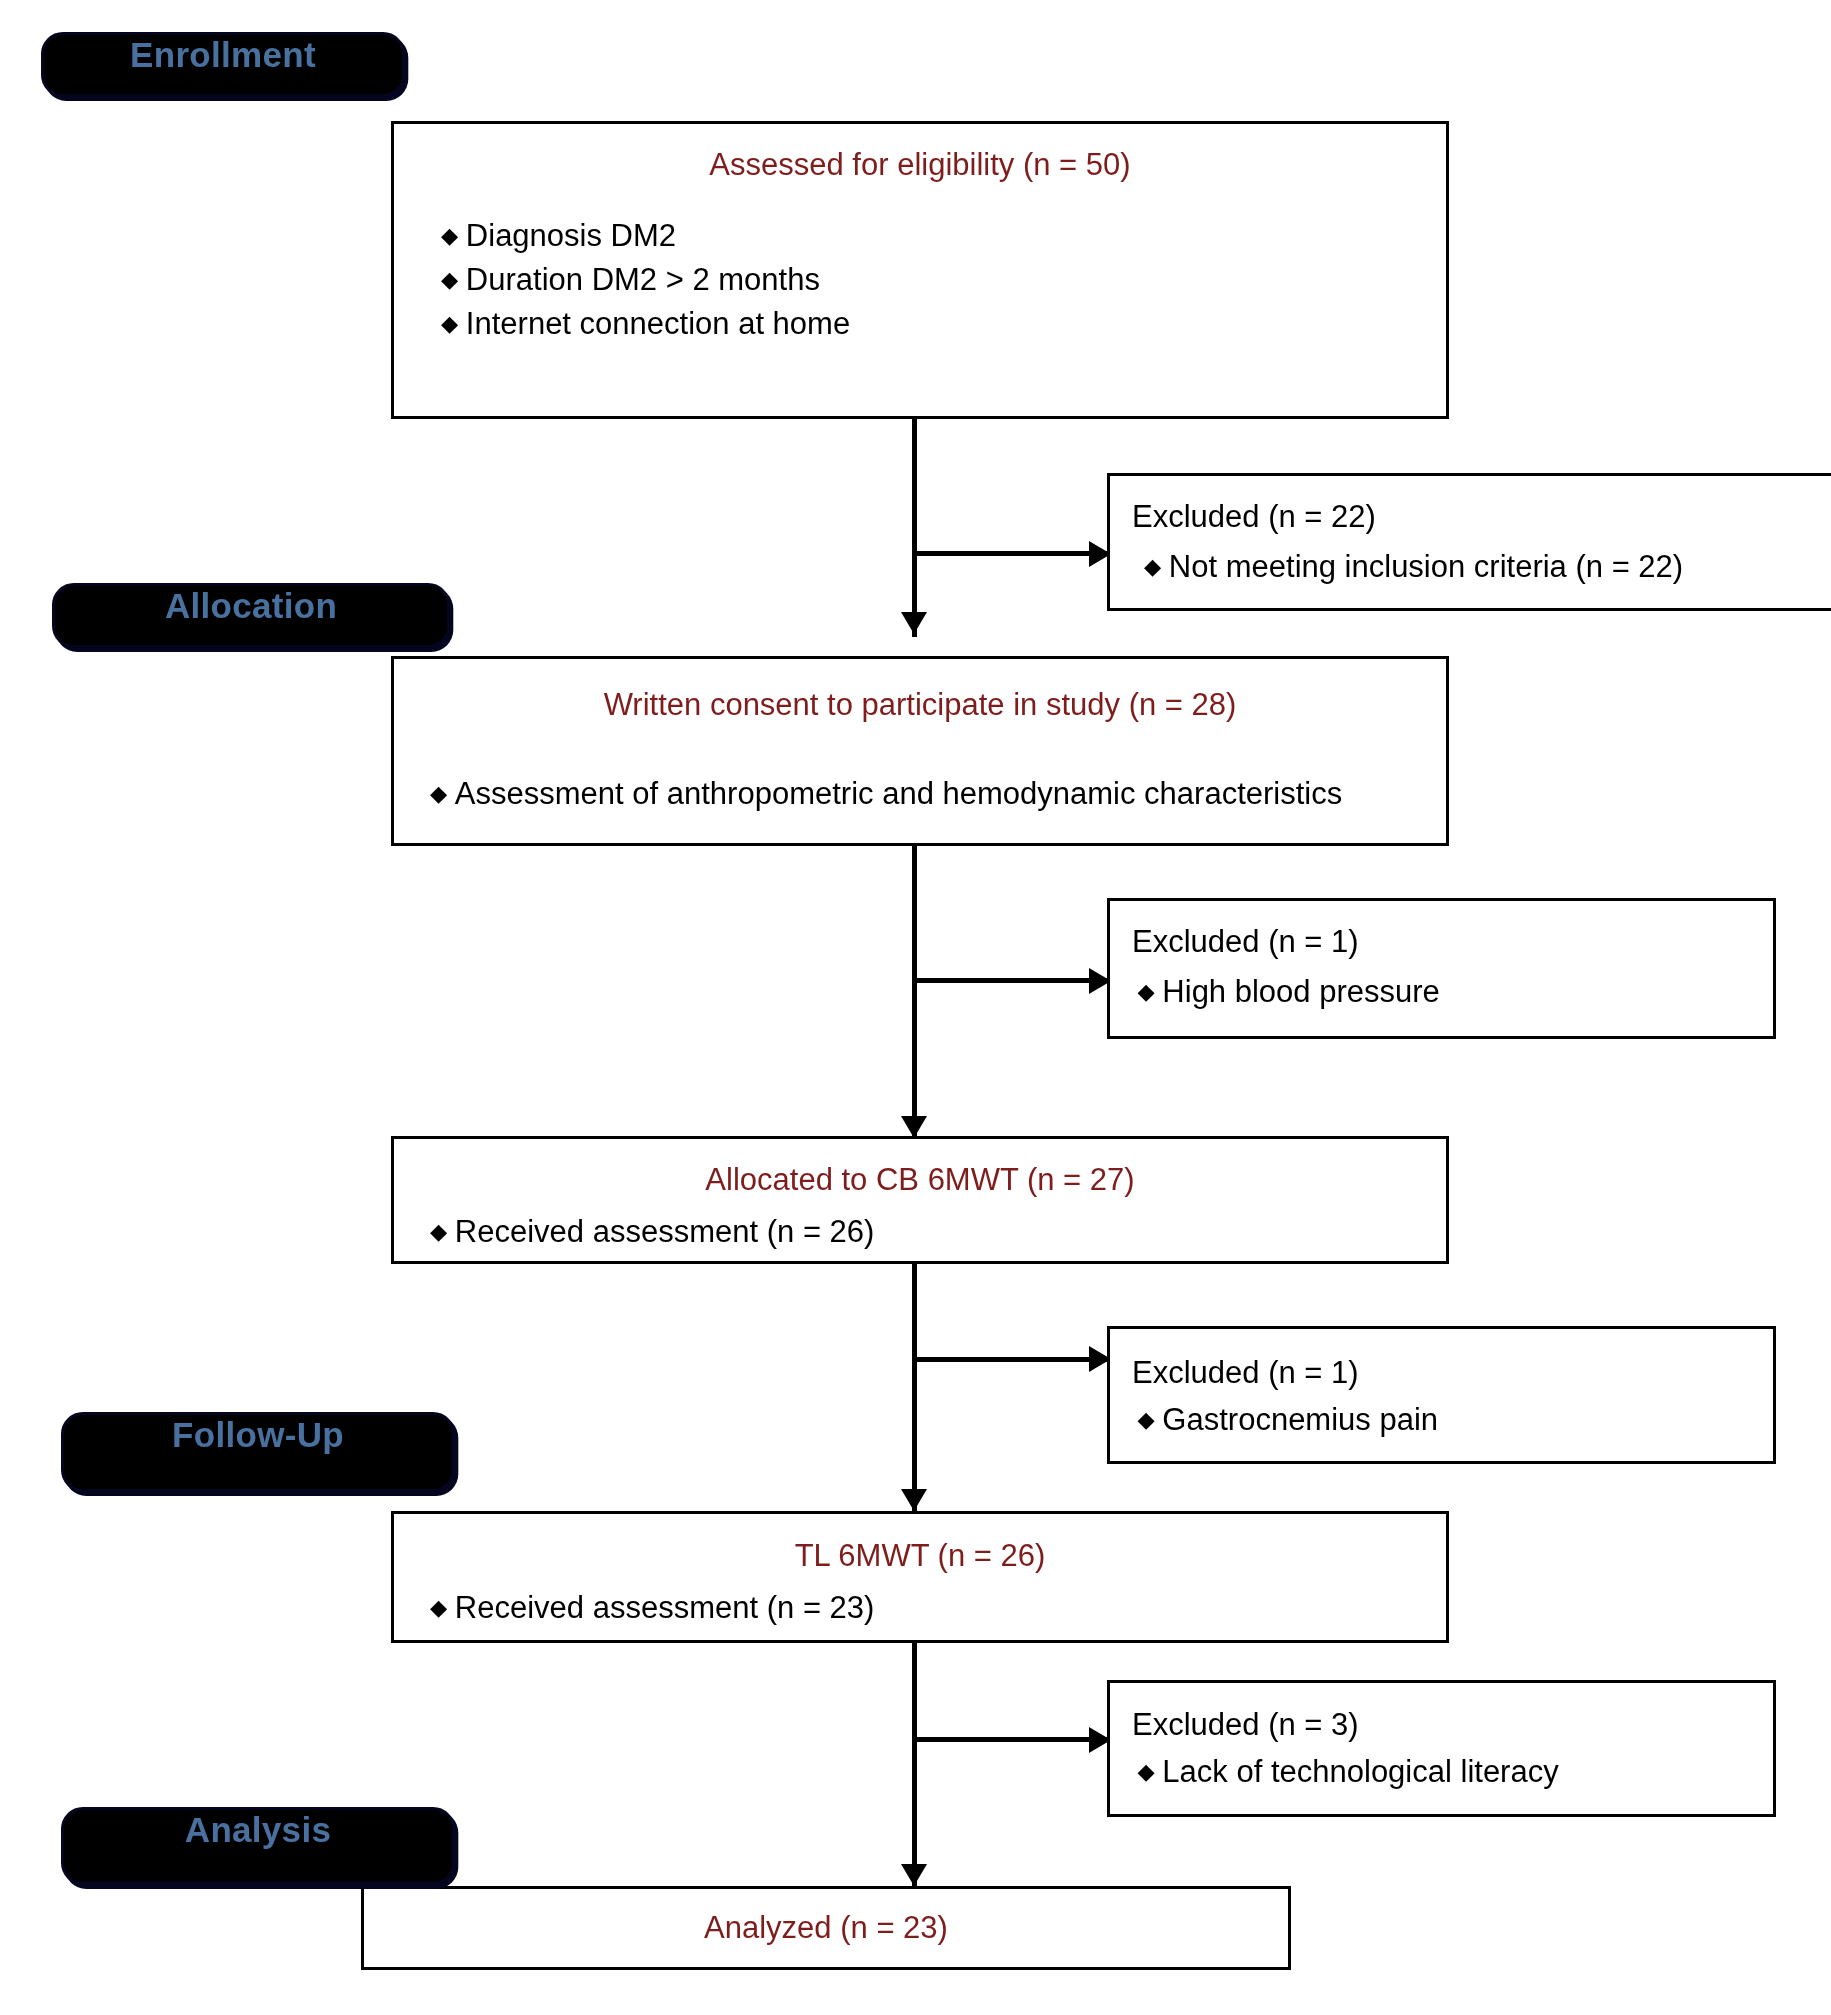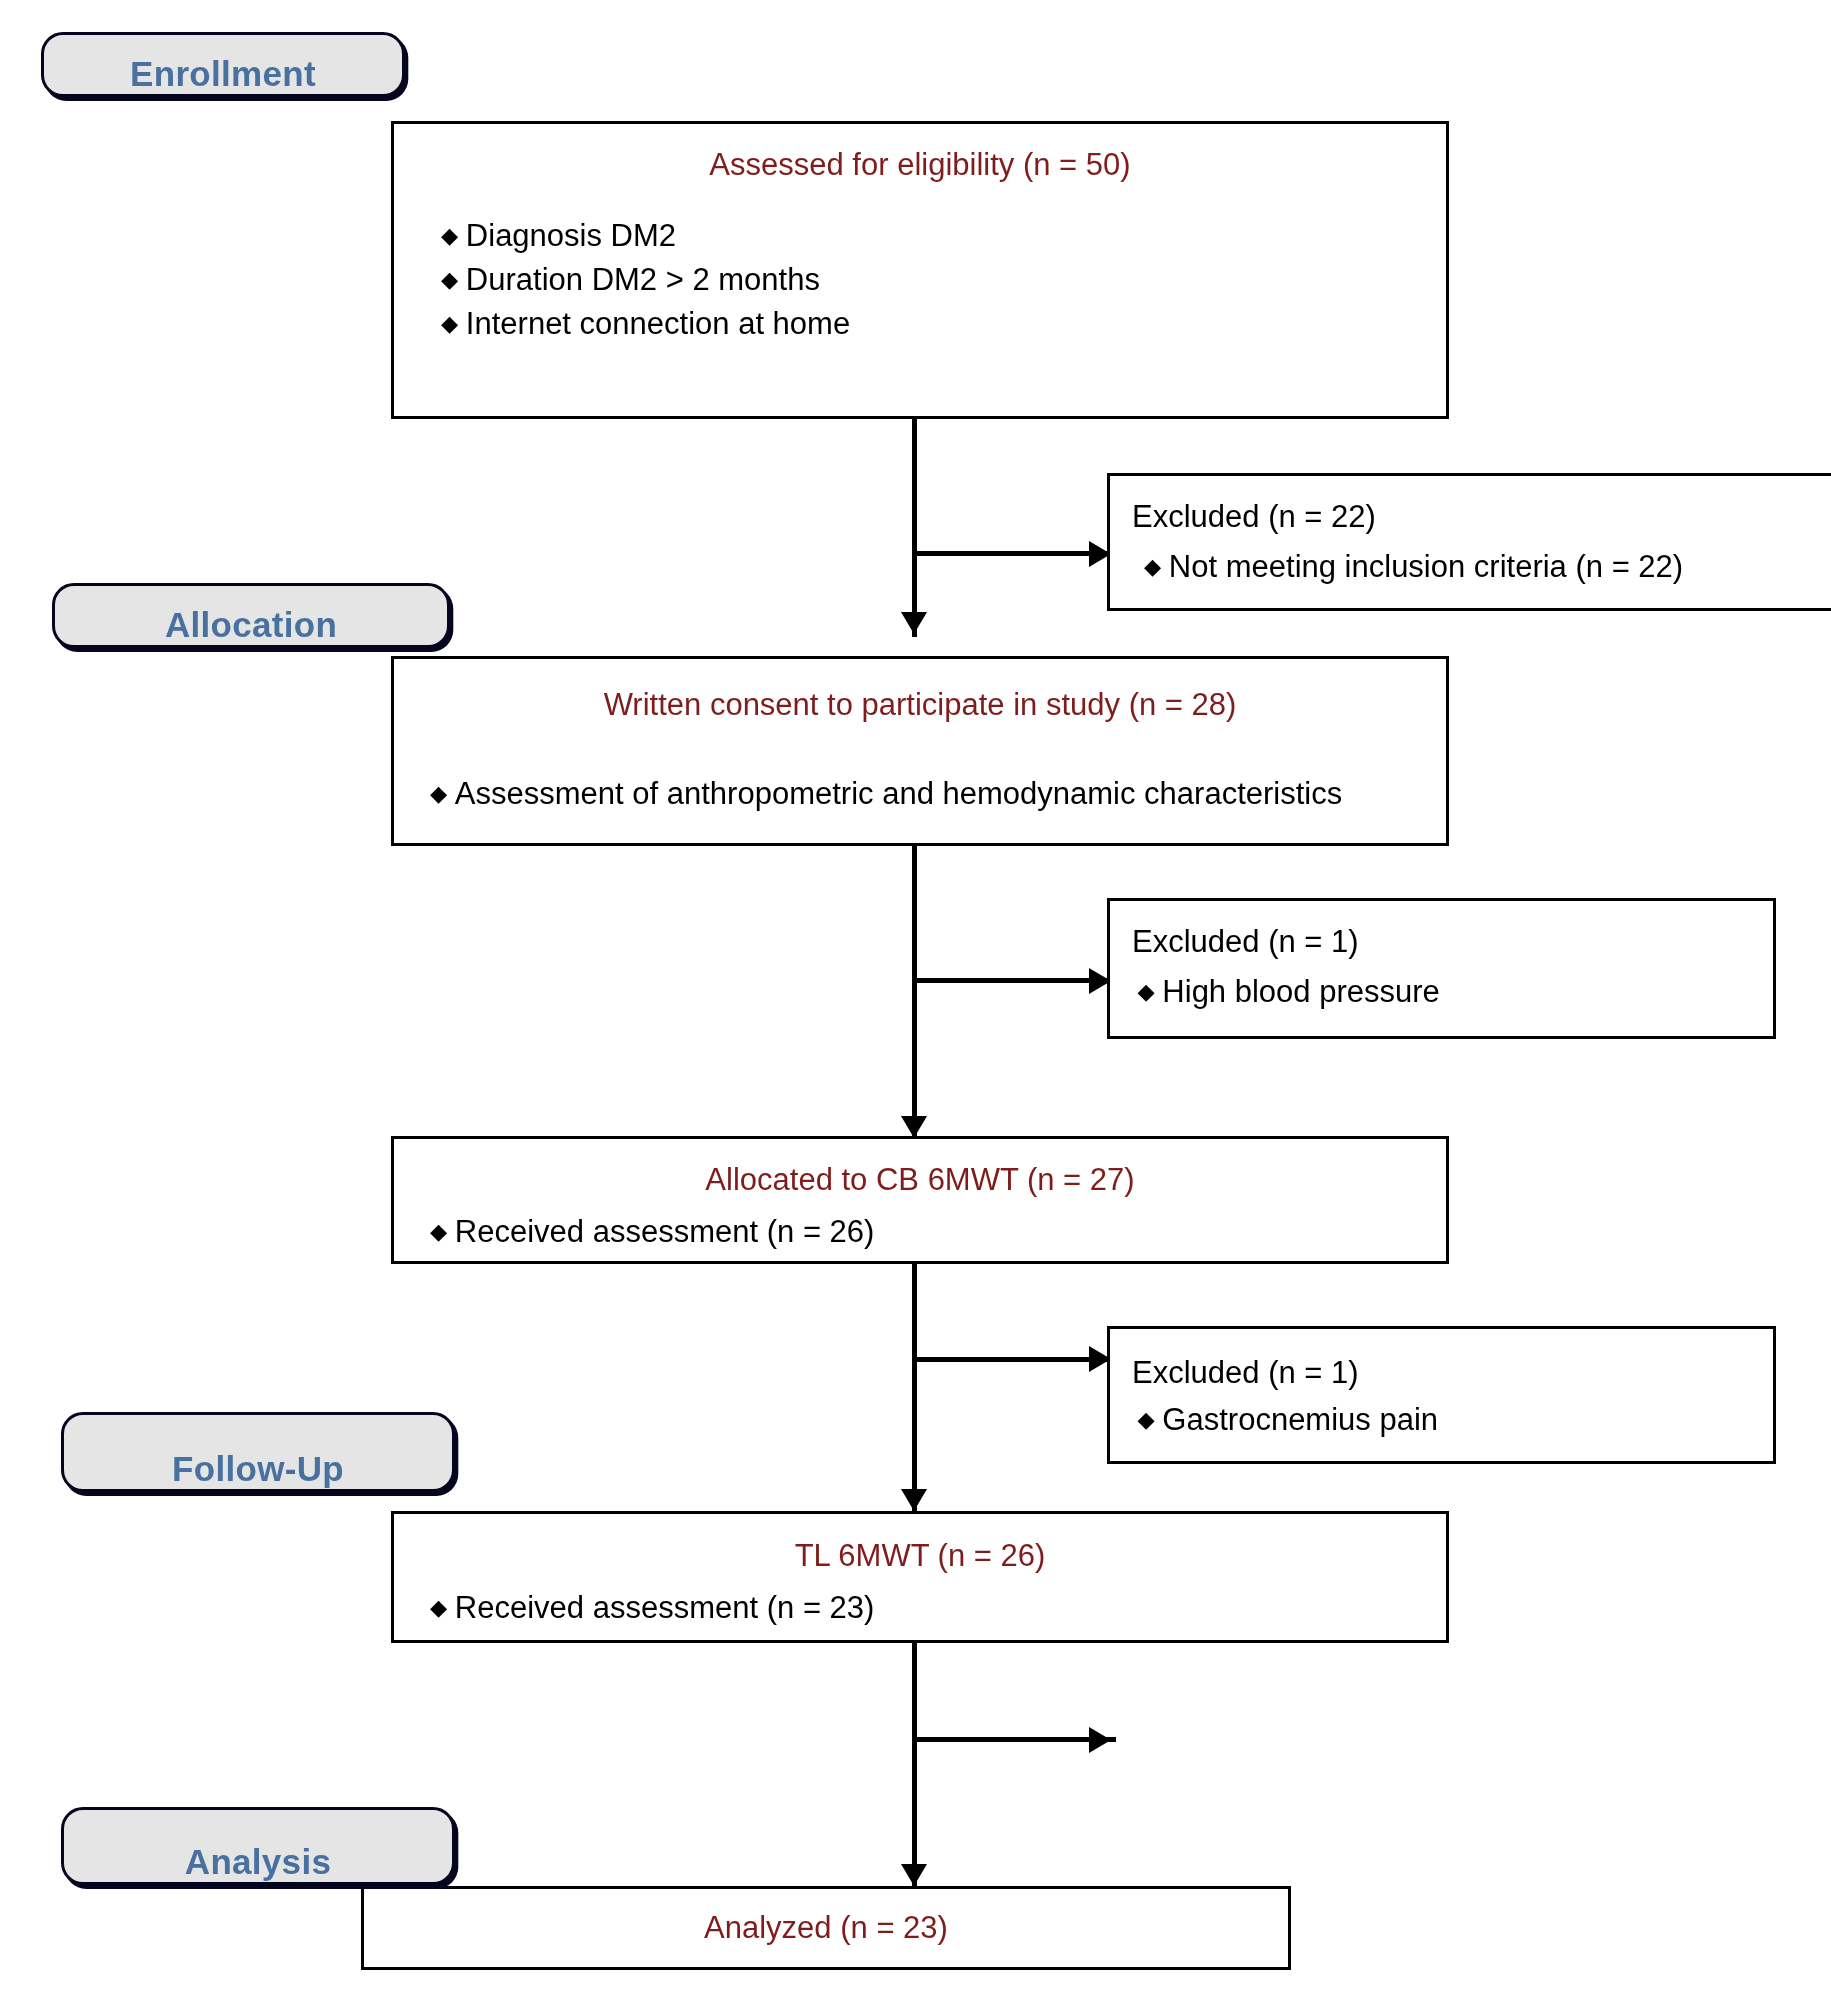--- a/index.html
+++ b/index.html
@@ -15,27 +15,27 @@
     width: 1831px;
     height: 2015px;
     background: #ffffff;
     overflow: hidden;
   }
 
   
   .stage-pill {
     position: absolute;
     box-sizing: border-box;
-    background: #e5e5e5;
+    background: #000000;
     border: 3.9px solid #05051f;
     border-radius: 22px;
     color: #49719f;
     font-weight: bold;
     display: flex;
-    align-items: flex-end;
+    align-items: flex-start;
     justify-content: center;
     letter-spacing: 0.3px;
     z-index: 40;
     box-shadow: 3.3px 3.9px 0 0 #05051f;
   }
   .stage-pill span { display:block; }
 
   
   .flow-box {
     position: absolute;
@@ -174,20 +174,26 @@
     </ul>
   </div>
 
   <div class="flow-box" style="left:1107px; top:1326px; width:669px; height:138px; padding:25px 0 0 22px;">
     <div class="excl-head" style="font-size:31px; line-height:1.2;">Excluded (n = 1)</div>
     <ul class="bullet-list" style="margin-top:6.6px; padding-left:5.5px; font-size:31px; line-height:1.42;">
       <li><span class="dia">◆</span><span>Gastrocnemius pain</span></li>
     </ul>
   </div>
 
+  <div class="flow-box" style="left:1107px; top:1680px; width:669px; height:137px; padding:23px 0 0 22px;">
+    <div class="excl-head" style="font-size:31px; line-height:1.2;">Excluded (n = 3)</div>
+    <ul class="bullet-list" style="margin-top:6.6px; padding-left:5.5px; font-size:31px; line-height:1.42;">
+      <li><span class="dia">◆</span><span>Lack of technological literacy</span></li>
+    </ul>
+  </div>
 
   <div class="stage-pill" style="left:41px; top:32px; width:364px; height:65px; font-size:35px;">
     <span>Enrollment</span>
   </div>
 
   <div class="stage-pill" style="left:52px; top:583px; width:398px; height:65px; font-size:35px;">
     <span>Allocation</span>
   </div>
 
   <div class="stage-pill" style="left:61px; top:1412px; width:394px; height:80px; font-size:35px;">

